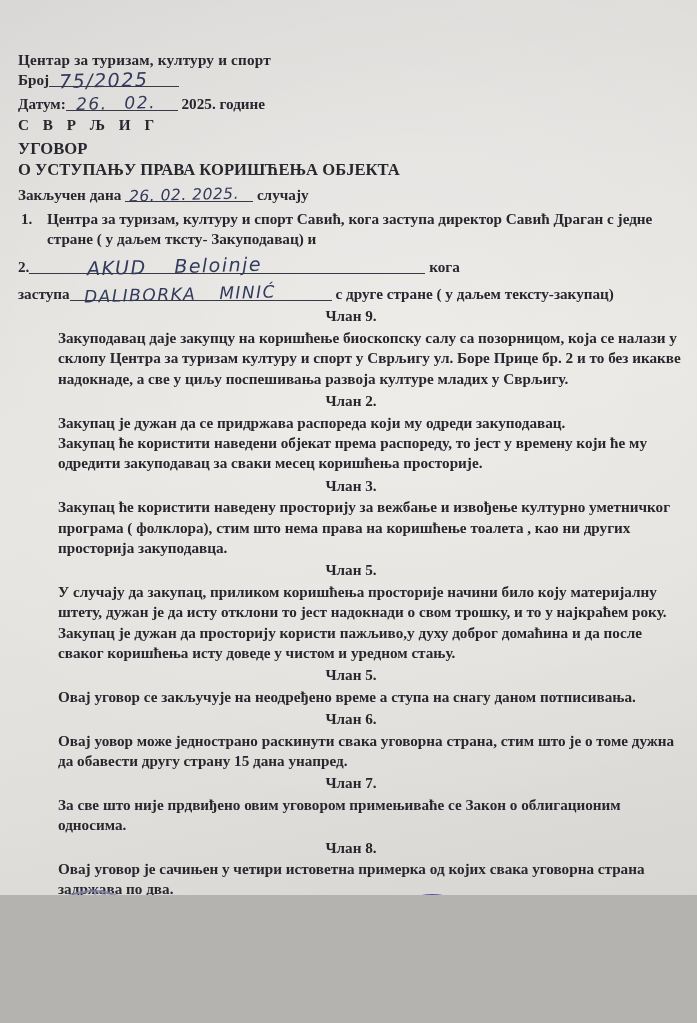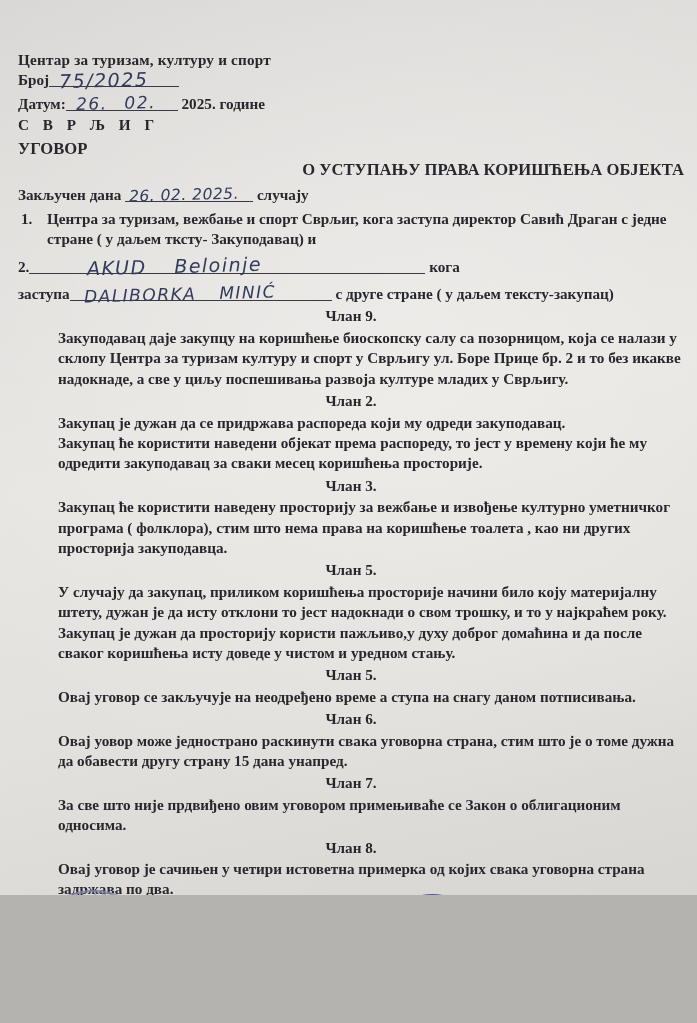--- a/index.html
+++ b/index.html
@@ -16,21 +16,21 @@
   .row{white-space:nowrap;}
   .blank{position:relative;display:inline-block;height:15px;vertical-align:-2px;border-bottom:1.6px solid #3a3a45;}
   .blank .hand{position:absolute;left:10px;bottom:-4px;white-space:nowrap;}
   .hand{
     font-family:"DejaVu Sans",sans-serif;font-style:italic;font-weight:400;
     color:#333b5c;letter-spacing:1.5px;
     display:inline-block;transform:rotate(-1.5deg);
   }
   .city{letter-spacing:5px;margin-top:1px;}
   .title{text-align:left;font-size:16.6px;margin-top:3px;}
-  .subtitle{text-align:right;font-size:16.6px;margin-top:1px;}
+  .subtitle{text-align:left;font-size:16.6px;margin-top:1px;}
   .intro{margin-top:5px;}
   .party1{display:flex;margin-top:3px;}
   .p1num{flex:none;width:26px;padding-left:3px;}
   .p1text{flex:1;padding-right:2px;}
   .row2{margin-top:7px;}
   .rowz{margin-top:7px;}
   .clan{text-align:center;margin:2px 0 1px 0;}
   .para{margin:0 2px 0 40px;}
   .sig-area{position:relative;height:160px;margin-top:3px;}
   .sig-label-left{position:absolute;left:67px;top:4px;}
@@ -66,21 +66,21 @@
 
     <div class="title">УГОВОР</div>
     <div class="subtitle">О УСТУПАЊУ ПРАВА КОРИШЋЕЊА ОБЈЕКТА</div>
 
     <div class="intro row">
       <span>Закључен дана</span>&nbsp;<span class="blank" style="width:128px;"><span class="hand" style="font-size:15.5px;letter-spacing:.5px;left:4px;">26. 02. 2025.</span></span>&nbsp;<span>случају</span>
     </div>
 
     <div class="party1">
       <span class="p1num">1.</span>
-      <span class="p1text">Центра за туризам, вежбање и спорт Сврљиг, кога заступа директор Савић Драган с једне стране ( у даљем тксту- Закуподавац) и</span>
+      <span class="p1text">Центра за туризам, културу и спорт Савић, кога заступа директор Савић Драган с једне стране ( у даљем тксту- Закуподавац) и</span>
     </div>
 
     <div class="row row2">
       <span>2.</span><span class="blank" style="width:396px;"><span class="hand" style="font-size:19px;word-spacing:20px;left:58px;">AKUD  Beloinje</span></span>&nbsp;<span>кога</span>
     </div>
 
     <div class="row rowz">
       <span>заступа</span><span class="blank" style="width:262px;"><span class="hand" style="font-size:17px;word-spacing:16px;left:14px;">DALIBORKA  MINIĆ</span></span>&nbsp;<span>с друге стране ( у даљем тексту-закупац)</span>
     </div>
 

